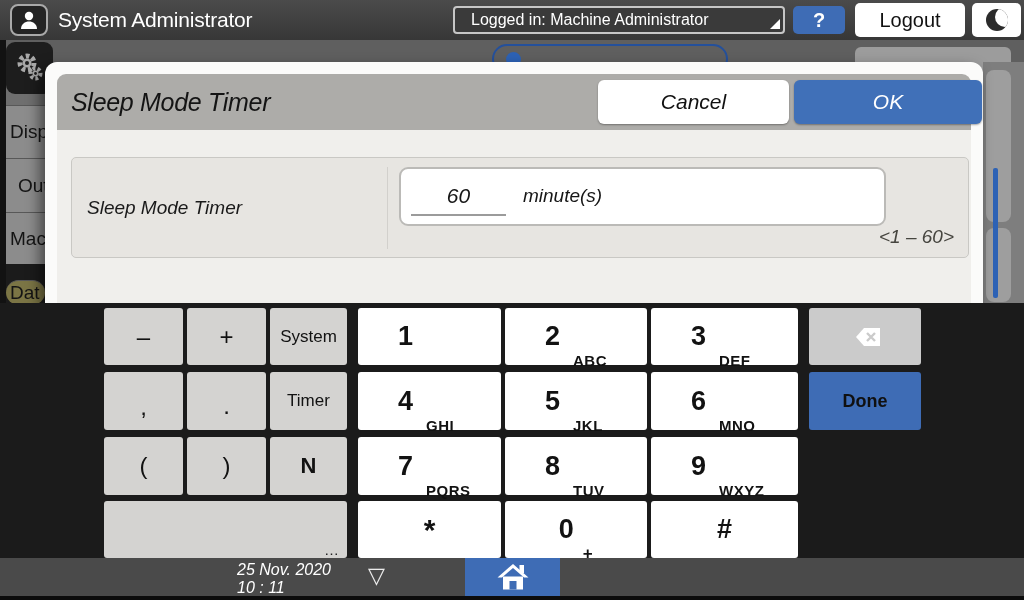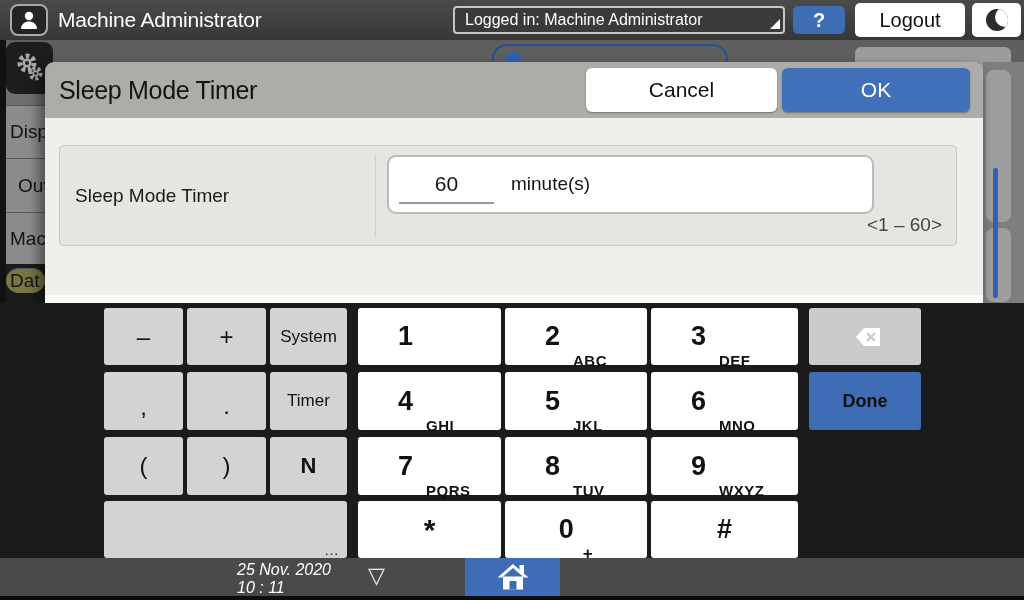--- a/index.html
+++ b/index.html
@@ -11,21 +11,21 @@
   
   .topbar{left:0;top:0;width:1024px;height:40px;z-index:40;
     background:linear-gradient(#4B4B4B,#373737);}
   .user-badge{left:10px;top:4px;width:38px;height:32px;background:#242424;
     border:2px solid #A9A9A9;border-radius:8px;box-sizing:border-box;
     display:flex;align-items:center;justify-content:center;}
   .top-title{left:58px;top:0;height:40px;line-height:40px;color:#FFF;
     font-size:21px;font-weight:500;letter-spacing:-0.2px;}
   .login-box{left:453px;top:6px;width:332px;height:28px;background:#3A3A3A;
     border:2px solid #C6C6C6;border-radius:4px;box-sizing:border-box;
-    color:#FFF;font-size:16px;line-height:24px;padding-left:10px;}
+    color:#FFF;font-size:16px;line-height:24px;padding-left:16px;}
   .corner-tri{right:3px;bottom:3px;width:0;height:0;
     border-left:10px solid transparent;border-bottom:10px solid #FFF;}
   .help-btn{left:793px;top:6px;width:52px;height:28px;background:#3E6CB5;
     border-radius:5px;color:#FFF;font-size:20px;font-weight:700;
     display:flex;align-items:center;justify-content:center;}
   .logout-btn{left:855px;top:3px;width:110px;height:34px;background:#FFF;
     border-radius:5px;color:#111;font-size:20px;
     display:flex;align-items:center;justify-content:center;}
   .moon-btn{left:972px;top:3px;width:49px;height:34px;background:#FFF;
     border-radius:5px;display:flex;align-items:center;justify-content:center;}
@@ -51,22 +51,22 @@
     box-sizing:border-box;color:#141414;font-size:19px;padding-left:4px;
     overflow:hidden;white-space:nowrap;z-index:11;display:flex;align-items:center;}
   .side-row.selected{background:#7B7545;}
   .right-strip{left:983px;top:62px;width:41px;height:241px;background:#7E7E7E;z-index:11;}
   .scroll-block{left:986px;width:25px;background:#9E9E9E;border-radius:8px;z-index:11;}
   .scroll-thumb{left:993px;top:168px;width:5px;height:130px;background:#2D62B5;
     border-radius:2px;z-index:12;}
 
   
   .dialog{left:45px;top:62px;width:938px;height:241px;background:#FBFBFA;
-    border-radius:12px 12px 0 0;padding:0;box-sizing:border-box;z-index:20;
-    box-shadow:-5px 6px 14px rgba(0,0,0,.5);}
+    border-radius:12px 12px 0 0;padding:12px;box-sizing:border-box;z-index:20;
+    box-shadow:-5px 6px 14px rgba(0,0,0,.5);font-style:italic;}
   .dlg-header{position:relative;height:56px;background:#ADACA9;
     border-radius:9px 9px 0 0;}
   .dlg-title{left:14px;top:0;height:56px;line-height:56px;color:#141414;
     font-size:25px;font-weight:500;letter-spacing:-0.3px;}
   .cancel-btn{left:541px;top:6px;width:191px;height:44px;background:#FFF;
     border-radius:6px;color:#111;font-size:21px;display:flex;align-items:center;
     justify-content:center;box-shadow:0 1px 2px rgba(0,0,0,.35);}
   .ok-btn{left:737px;top:6px;width:188px;height:44px;background:#4070B8;
     border-radius:6px;color:#FFF;font-size:21px;display:flex;align-items:center;
     justify-content:center;box-shadow:0 1px 2px rgba(0,0,0,.35);}
@@ -121,21 +121,21 @@
 
   <div class="abs side-row" style="top:105px;height:53px;">
     <span>Disp</span>
   </div>
   <div class="abs side-row" style="top:158px;height:54px;padding-left:12px;">
     <span>Out</span>
   </div>
   <div class="abs side-row" style="top:212px;height:52px;">
     <span>Mac</span>
   </div>
-  <div class="abs side-row selected" style="top:268px;height:25px;border-radius:15px;">
+  <div class="abs side-row selected" style="top:280px;height:25px;border-radius:15px;">
     <span>Dat</span>
   </div>
 
   <div class="abs gear-btn">
     <svg width="34" height="34" viewBox="0 0 34 34">
       <g fill="none" stroke="#A9A9A9">
         <circle cx="14" cy="12" r="7" stroke-width="5" stroke-dasharray="3.6 2.7"></circle>
         <circle cx="14" cy="12" r="4.5" fill="#A9A9A9" stroke="none"></circle>
         <circle cx="14" cy="12" r="2" fill="#1D1D1D" stroke="none"></circle>
         <circle cx="22.5" cy="22.5" r="5" stroke-width="4" stroke-dasharray="2.8 2.2"></circle>
@@ -150,21 +150,21 @@
   <div class="abs scroll-block" style="top:228px;height:74px;"></div>
   <div class="abs scroll-thumb"></div>
 
   <div class="abs topbar">
     <div class="abs user-badge">
       <svg width="24" height="24" viewBox="0 0 24 24">
         <circle cx="12" cy="8" r="4.2" fill="#FFF"></circle>
         <path d="M4 21c0-5 4-7.5 8-7.5s8 2.5 8 7.5z" fill="#FFF"></path>
       </svg>
     </div>
-    <div class="abs top-title">Machine Administrator</div>
+    <div class="abs top-title">System Administrator</div>
     <div class="abs login-box">
       <span>Logged in: Machine Administrator</span>
       <div class="abs corner-tri"></div>
     </div>
     <div class="abs help-btn">
       <span>?</span>
     </div>
     <div class="abs logout-btn">
       <span>Logout</span>
     </div>

